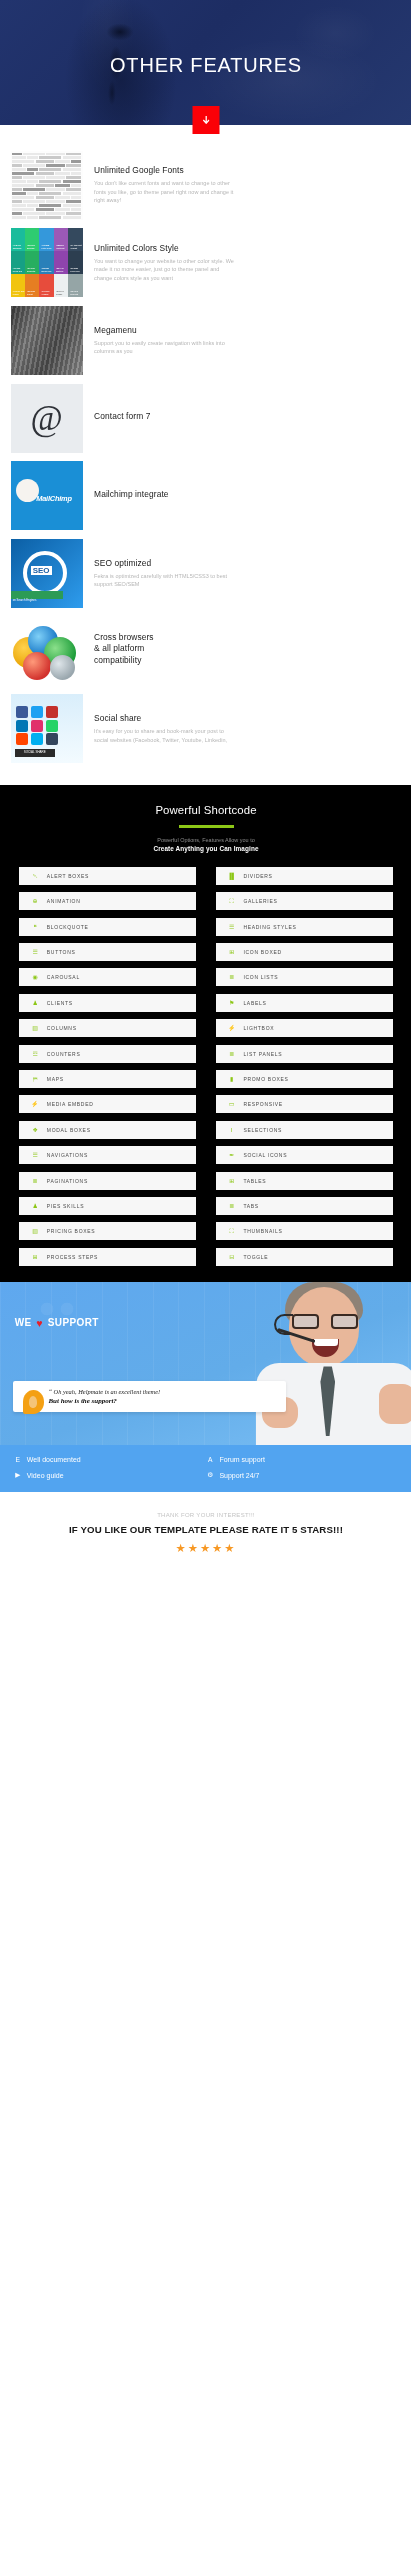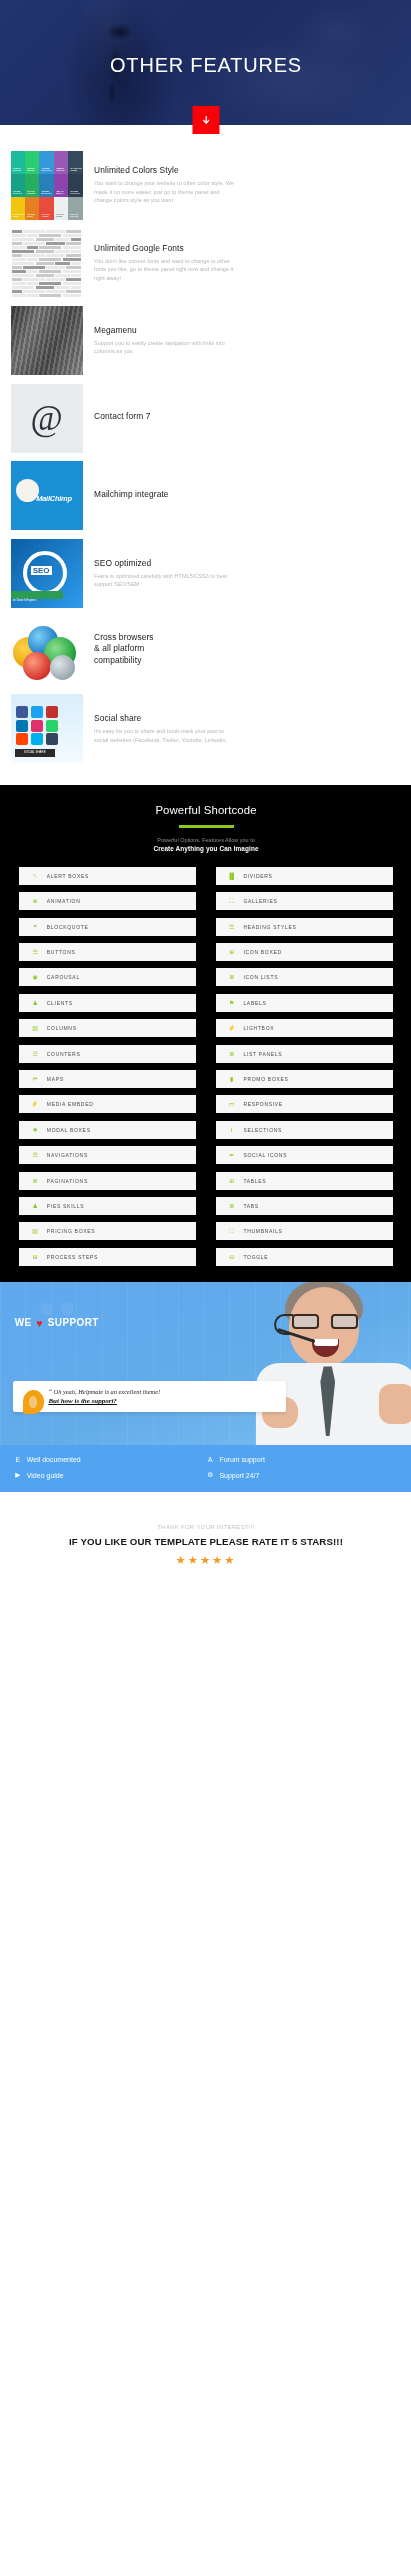--- a/index.html
+++ b/index.html
@@ -153,30 +153,30 @@
   .agent .shirt{position:absolute;left:5.4px;top:79px;width:161px;height:84px;background:#f2f3f5;border-radius:23px 23px 0 0;}
   .agent .tie{position:absolute;left:70px;top:82px;width:14.7px;height:70px;background:#4f5a5c;clip-path:polygon(22% 0,78% 0,100% 22%,62% 100%,38% 100%,0 22%);}
   .agent .thumb{position:absolute;right:2.7px;top:100px;width:36px;height:40px;border-radius:12px;background:#e8b79a;}
   .agent .hand{position:absolute;left:12px;top:113px;width:36px;height:31px;border-radius:13.4px;background:#e8b79a;}
   .bubble1{
     position:absolute; left:13.4px; top:99px; width:273px; background:#fff; border-radius:2px;
     padding:7.4px 9.4px 7.4px 35px; box-shadow:0 1.3px 3.3px rgba(0,0,0,.10); z-index:4;}
   .bubble1 .av{position:absolute;left:9.4px;top:9.4px;width:21.4px;height:24px;background:#f4a013;border-radius:50% 50% 50% 10%;display:flex;align-items:center;justify-content:center;}
   .bubble1 .av b{display:block;width:8px;height:11.4px;border-radius:50% 50% 42% 42%;background:#f4c478;}
   .bubble1 .l1{font-size:6.4px;color:#1b1b1b;font-style:italic;font-family:"Liberation Serif",serif;font-weight:400;}
-  .bubble1 .l2{font-size:7px;color:#0d0d0d;font-style:italic;font-family:"Liberation Serif",serif;font-weight:700;margin-top:2px;text-decoration:underline;}
+  .bubble1 .l2{font-size:7px;color:#0d0d0d;font-style:italic;font-family:"Liberation Serif",serif;font-weight:700;margin-top:2px;}
 
   .support-wrap{position:relative;}
   .support-links{background:#52a4f0;padding:11.4px 0 12.7px 0;position:relative;z-index:2;}
   .sl-grid{display:grid;grid-template-columns:1fr 1fr;gap:8px 0;padding:0 13.4px;}
   .sl{display:flex;align-items:center;gap:4.7px;color:#fff;font-size:7px;font-weight:400;}
   .sl .i{font-size:6.7px;width:8.7px;text-align:center;}
 
   
-  .footer{background:#fff;padding:2px 0 20px 0;text-align:center;margin-top:30px;}
+  .footer{background:#fff;padding:20px 0 20px 0;text-align:center;}
   .f1{color:#c4c4c4;font-size:6px;letter-spacing:0.3px;}
   .f2{color:#171717;font-size:9.7px;font-weight:700;margin-top:6px;letter-spacing:0.1px;}
   .stars{margin-top:6px;color:#f79824;font-size:11.4px;letter-spacing:2px;}
 </style>
 </head>
 <body>
 
 <div class="page">
 
   <div class="hero">
@@ -189,76 +189,20 @@
       <svg width="7.4" height="8.7" viewBox="0 0 11 13">
         <path d="M5.5 0 L5.5 9 M1.2 6 L5.5 10.8 L9.8 6" stroke="#fff" stroke-width="1.9" fill="none"></path>
       </svg>
     </div>
   </div>
 
   <div class="features">
 
     <div class="feature">
       <div class="feature-thumb">
-        <div class="sw-grid" id="swgrid">
-            <div class="sw" style="background: rgb(26, 188, 156);">
-              <b>#1ABC9C Turquoise</b>
-            </div>
-            <div class="sw" style="background: rgb(46, 204, 113);">
-              <b>#2ECC71 Emerald</b>
-            </div>
-            <div class="sw" style="background: rgb(52, 152, 219);">
-              <b>#3498DB Peter River</b>
-            </div>
-            <div class="sw" style="background: rgb(155, 89, 182);">
-              <b>#9B59B6 Amethyst</b>
-            </div>
-            <div class="sw" style="background: rgb(52, 73, 94);">
-              <b>#34495E Wet Asphalt</b>
-            </div>
-            <div class="sw" style="background: rgb(22, 160, 133);">
-              <b>#16A085 Green Sea</b>
-            </div>
-            <div class="sw" style="background: rgb(39, 174, 96);">
-              <b>#27AE60 Nephritis</b>
-            </div>
-            <div class="sw" style="background: rgb(41, 128, 185);">
-              <b>#2980B9 Belize Hole</b>
-            </div>
-            <div class="sw" style="background: rgb(142, 68, 173);">
-              <b>#8E44AD Wisteria</b>
-            </div>
-            <div class="sw" style="background: rgb(44, 62, 80);">
-              <b>#2C3E50 Green Sea</b>
-            </div>
-            <div class="sw" style="background: rgb(241, 196, 15);">
-              <b>#F1C40F Sun Flower</b>
-            </div>
-            <div class="sw" style="background: rgb(230, 126, 34);">
-              <b>#E67E22 Carrot</b>
-            </div>
-            <div class="sw" style="background: rgb(231, 76, 60);">
-              <b>#E74C3C Alizarin</b>
-            </div>
-            <div class="sw" style="background: rgb(236, 240, 241);">
-              <b style="color: rgb(102, 102, 102);">#ECF0F1 Clouds</b>
-            </div>
-            <div class="sw" style="background: rgb(149, 165, 166);">
-              <b>#95A5A6 Concrete</b>
-            </div>
-          </div>
-      </div>
-      <div class="feature-text">
-        <div class="feature-title">Unlimited Colors Style</div>
-        <div class="feature-desc">You want to change your website to other color style. We made it no more easier, just go to theme panel and change colors style as you want</div>
-      </div>
-    </div>
-
-    <div class="feature">
-      <div class="feature-thumb">
         <div class="fontlist" id="fontlist">
             <div class="fl-row">
               <div class="fl-c d" style="flex: 0.6 1 0%;"></div>
               <div class="fl-c" style="flex: 1.37778 1 0%;"></div>
               <div class="fl-c" style="flex: 1.15556 1 0%;"></div>
               <div class="fl-c b" style="flex: 0.933333 1 0%;"></div>
             </div>
             <div class="fl-row">
               <div class="fl-c" style="flex: 0.933333 1 0%;"></div>
               <div class="fl-c" style="flex: 0.711111 1 0%;"></div>
@@ -353,20 +297,76 @@
               <div class="fl-c" style="flex: 0.933333 1 0%;"></div>
               <div class="fl-c" style="flex: 0.711111 1 0%;"></div>
               <div class="fl-c b" style="flex: 1.48889 1 0%;"></div>
               <div class="fl-c" style="flex: 1.26667 1 0%;"></div>
             </div>
           </div>
       </div>
       <div class="feature-text">
         <div class="feature-title">Unlimited Google Fonts</div>
         <div class="feature-desc">You don't like current fonts and want to change to other fonts you like, go to theme panel right now and change it right  away!</div>
+      </div>
+    </div>
+
+    <div class="feature">
+      <div class="feature-thumb">
+        <div class="sw-grid" id="swgrid">
+            <div class="sw" style="background: rgb(26, 188, 156);">
+              <b>#1ABC9C Turquoise</b>
+            </div>
+            <div class="sw" style="background: rgb(46, 204, 113);">
+              <b>#2ECC71 Emerald</b>
+            </div>
+            <div class="sw" style="background: rgb(52, 152, 219);">
+              <b>#3498DB Peter River</b>
+            </div>
+            <div class="sw" style="background: rgb(155, 89, 182);">
+              <b>#9B59B6 Amethyst</b>
+            </div>
+            <div class="sw" style="background: rgb(52, 73, 94);">
+              <b>#34495E Wet Asphalt</b>
+            </div>
+            <div class="sw" style="background: rgb(22, 160, 133);">
+              <b>#16A085 Green Sea</b>
+            </div>
+            <div class="sw" style="background: rgb(39, 174, 96);">
+              <b>#27AE60 Nephritis</b>
+            </div>
+            <div class="sw" style="background: rgb(41, 128, 185);">
+              <b>#2980B9 Belize Hole</b>
+            </div>
+            <div class="sw" style="background: rgb(142, 68, 173);">
+              <b>#8E44AD Wisteria</b>
+            </div>
+            <div class="sw" style="background: rgb(44, 62, 80);">
+              <b>#2C3E50 Green Sea</b>
+            </div>
+            <div class="sw" style="background: rgb(241, 196, 15);">
+              <b>#F1C40F Sun Flower</b>
+            </div>
+            <div class="sw" style="background: rgb(230, 126, 34);">
+              <b>#E67E22 Carrot</b>
+            </div>
+            <div class="sw" style="background: rgb(231, 76, 60);">
+              <b>#E74C3C Alizarin</b>
+            </div>
+            <div class="sw" style="background: rgb(236, 240, 241);">
+              <b style="color: rgb(102, 102, 102);">#ECF0F1 Clouds</b>
+            </div>
+            <div class="sw" style="background: rgb(149, 165, 166);">
+              <b>#95A5A6 Concrete</b>
+            </div>
+          </div>
+      </div>
+      <div class="feature-text">
+        <div class="feature-title">Unlimited Colors Style</div>
+        <div class="feature-desc">You want to change your website to other color style. We made it no more easier, just go to theme panel and change colors style as you want</div>
       </div>
     </div>
 
     <div class="feature">
       <div class="feature-thumb">
         <div class="mm"></div>
       </div>
       <div class="feature-text">
         <div class="feature-title">Megamenu</div>
         <div class="feature-desc">Support you to easily create navigation with links into columns as you</div>

